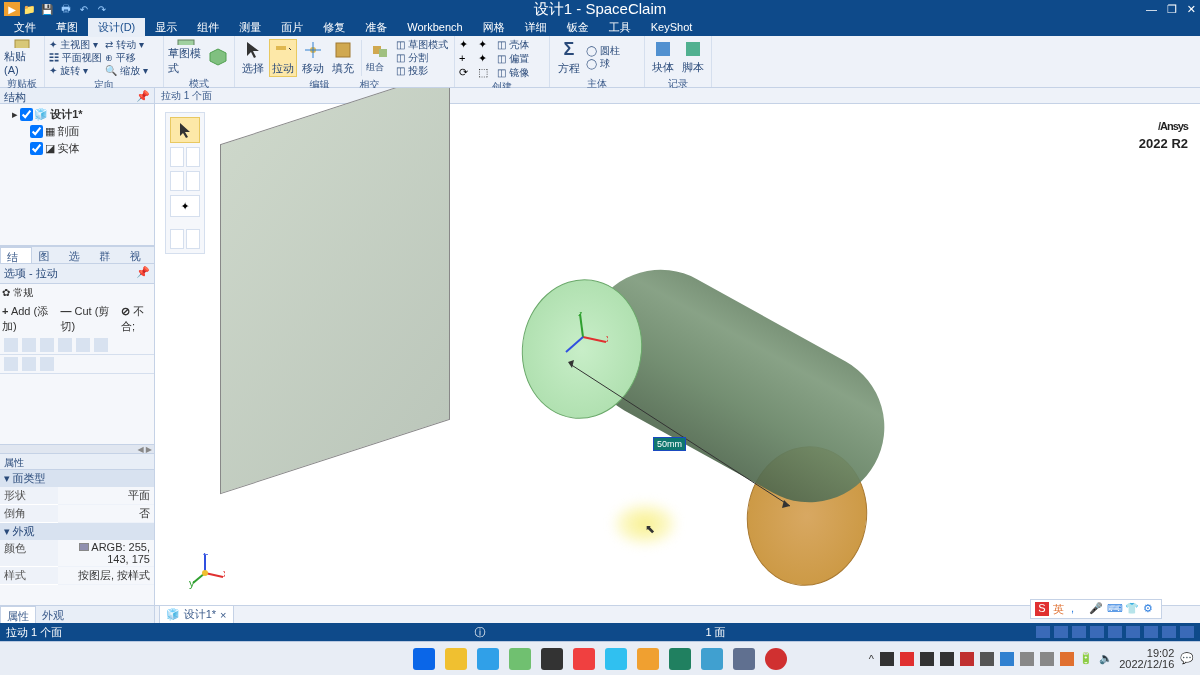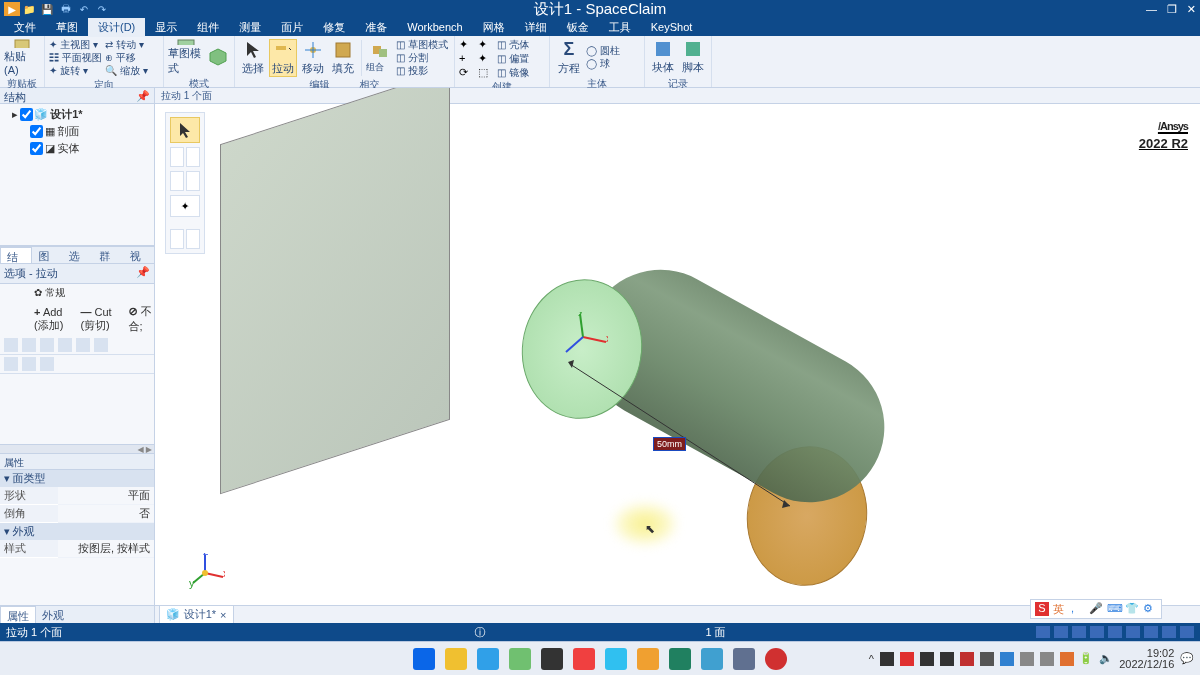--- a/index.html
+++ b/index.html
@@ -34,53 +34,53 @@
 .left-panel { width: 155px; background: #f5f7fb; border-right: 1px solid #c5d2e6; display: flex; flex-direction: column; }
 .panel-header { height: 16px; background: #e8eef7; border-bottom: 1px solid #c5d2e6; font-size: 10px; padding: 2px 4px; display: flex; color: #2a4a7a; justify-content: space-between; }
 .tree { flex: 0 0 142px; padding: 2px; font-size: 10px; color: #333; overflow: hidden; border-bottom: 1px solid #c5d2e6; }
 .tree-item { padding: 1px 0 1px 10px; display: flex; align-items: center; gap: 2px; }
 .tree-item.child { padding-left: 28px; }
 .tabs-row { height: 18px; border-top: 1px solid #c5d2e6; border-bottom: 1px solid #c5d2e6; display: flex; background: #e8eef7; font-size: 10px; }
 .tab { padding: 2px 6px; color: #3a5a8a; cursor: pointer; }
 .tab.active { background: #fff; border: 1px solid #c5d2e6; border-bottom: none; }
 .options-panel { flex: 0 0 auto; }
 .options-header { padding: 2px 4px; font-size: 10px; color: #2a4a7a; background: #e8eef7; border-bottom: 1px solid #c5d2e6; display: flex; justify-content: space-between; }
-.options-row { padding: 2px 2px; font-size: 10px; display: flex; align-items: center; gap: 4px; color: #333; margin-left: 32px; }
+.options-row { padding: 2px 2px; font-size: 10px; display: flex; align-items: center; gap: 4px; color: #333; }
 .toolstrip { padding: 2px 4px; display: flex; gap: 4px; border-bottom: 1px solid #d5dfee; }
 .toolstrip .ti { width: 14px; height: 14px; background: #d8e2f0; }
 .props-panel { flex: 1; overflow: hidden; }
 .props-header { height: 16px; background: #e8eef7; border-bottom: 1px solid #c5d2e6; font-size: 10px; padding: 2px 4px; color: #2a4a7a; }
 .props-section { font-size: 10px; }
 .props-section-title { background: #d8e2f0; padding: 1px 4px; color: #2a4a7a; }
 .props-row { display: flex; padding: 0; }
 .props-k { width: 58px; padding: 1px 4px; color: #555; background: #eef2f9; border-bottom: 1px solid #fff; }
 .props-v { flex: 1; padding: 1px 4px; color: #333; border-bottom: 1px solid #eef2f9; text-align: right; }
 .bottom-tabs { height: 18px; border-top: 1px solid #c5d2e6; display: flex; background: #e8eef7; font-size: 10px; }
 
 
 .viewport { flex: 1; background: #fff; position: relative; overflow: hidden; }
 .viewport-header { height: 16px; background: #eef2f9; border-bottom: 1px solid #c5d2e6; padding: 1px 6px; font-size: 10px; color: #3a5a8a; }
 .view-toolbar { position: absolute; left: 10px; top: 24px; width: 40px; background: #f5f7fb; border: 1px solid #d5dfee; display: flex; flex-direction: column; gap: 4px; padding: 4px; }
 .view-toolbar .vtb { width: 30px; height: 26px; border: 1px solid #d5dfee; background: #fff; display: flex; align-items: center; justify-content: center; cursor: pointer; }
 .view-toolbar .vrow { display: flex; gap: 2px; }
 .view-toolbar .vrow .vtb-sm { width: 14px; height: 20px; border: 1px solid #d5dfee; background: #fff; cursor: pointer; }
-.brand { position: absolute; right: 12px; top: 22px; text-align: right; text-decoration: underline; }
+.brand { position: absolute; right: 12px; top: 22px; text-align: right; }
 .brand .ansys { font-size: 22px; font-weight: bold; color: #222; letter-spacing: -1px; }
 .brand .ver { font-size: 13px; font-weight: bold; color: #222; margin-left: 40px; }
 .triad { position: absolute; left: 30px; bottom: 30px; width: 40px; height: 40px; }
 .doc-tab-row { position: absolute; left: 0; bottom: 0; height: 18px; width: 100%; background: #eef2f9; border-top: 1px solid #c5d2e6; display: flex; align-items: center; padding-left: 4px; font-size: 10px; color: #3a5a8a; }
 .doc-tab { background: #fff; border: 1px solid #c5d2e6; padding: 1px 6px; display: flex; gap: 4px; align-items: center; }
 
 
 .scene { position: absolute; inset: 16px 0 18px 0; }
 .plane { position: absolute; left: 65px; top: 3px; width: 230px; height: 350px; background: linear-gradient(135deg,#cdd7ca,#bcc7bb); transform: skewY(-18deg) scaleX(1); border: 1px solid #888; }
 .cyl-body { position: absolute; left: 420px; top: 207px; width: 320px; height: 150px; background: linear-gradient(180deg,#6f8a6d 0%, #7e9a7c 20%, #688566 60%, #51694f 100%); transform: rotate(29deg); border-radius: 75px; opacity: 0.92; }
 .cyl-front { position: absolute; left: 367px; top: 175px; width: 120px; height: 140px; background: radial-gradient(ellipse,#c8eec8,#a7dba7); border: 1px solid #6aa86a; border-radius: 50%; transform: rotate(8deg); }
 .cyl-back { position: absolute; left: 592px; top: 342px; width: 120px; height: 140px; background: radial-gradient(ellipse,#d8a862,#c8943a); border: 1px solid #a87830; border-radius: 50%; transform: rotate(8deg); }
-.dim-label { position: absolute; left: 498px; top: 333px; background: #7f1d1d; color: #fff; font-size: 9px; padding: 1px 3px; border: 1px solid #1a4ac0; }
+.dim-label { position: absolute; left: 498px; top: 333px; background: #0f766e; color: #fff; font-size: 9px; padding: 1px 3px; border: 1px solid #1a4ac0; }
 .highlight { position: absolute; left: 460px; top: 400px; width: 60px; height: 40px; background: radial-gradient(ellipse,#f8f088,#f8e85000); border-radius: 50%; filter: blur(6px); }
 .cursor-arrow { position: absolute; left: 490px; top: 418px; font-size: 12px; color: #333; }
 .origin-gizmo { position: absolute; left: 403px; top: 208px; width: 50px; height: 50px; }
 
 
 .statusbar { height: 18px; background: #0e4a8a; color: #fff; display: flex; align-items: center; padding: 0 6px; font-size: 10px; justify-content: space-between; }
 .statusbar .sb-center { position: absolute; left: 50%; transform: translateX(-50%); display: flex; gap: 10px; align-items: center; }
 .statusbar .sb-right { display: flex; gap: 4px; align-items: center; }
 .sb-icon { width: 14px; height: 12px; background: #3a6ab8; }
 
@@ -347,20 +347,24 @@
         <div class="props-section-title">▾ <span>面类型</span></div>
         <div class="props-row">
             <div class="props-k">形状</div>
             <div class="props-v">平面</div>
           </div>
         <div class="props-row">
             <div class="props-k">倒角</div>
             <div class="props-v">否</div>
           </div>
         <div class="props-section-title">▾ <span>外观</span></div>
+        <div class="props-row">
+            <div class="props-k">颜色</div>
+            <div class="props-v"><span style="display:inline-block;width:10px;height:8px;background:#8f8faf;border:1px solid #888"></span> <span>ARGB: 255, 143, 175</span></div>
+          </div>
         <div class="props-row">
             <div class="props-k">样式</div>
             <div class="props-v">按图层, 按样式</div>
           </div>
       </div>
     </div>
     <div class="bottom-tabs">
       <span class="tab active">属性</span>
       <span class="tab">外观</span>
     </div>

